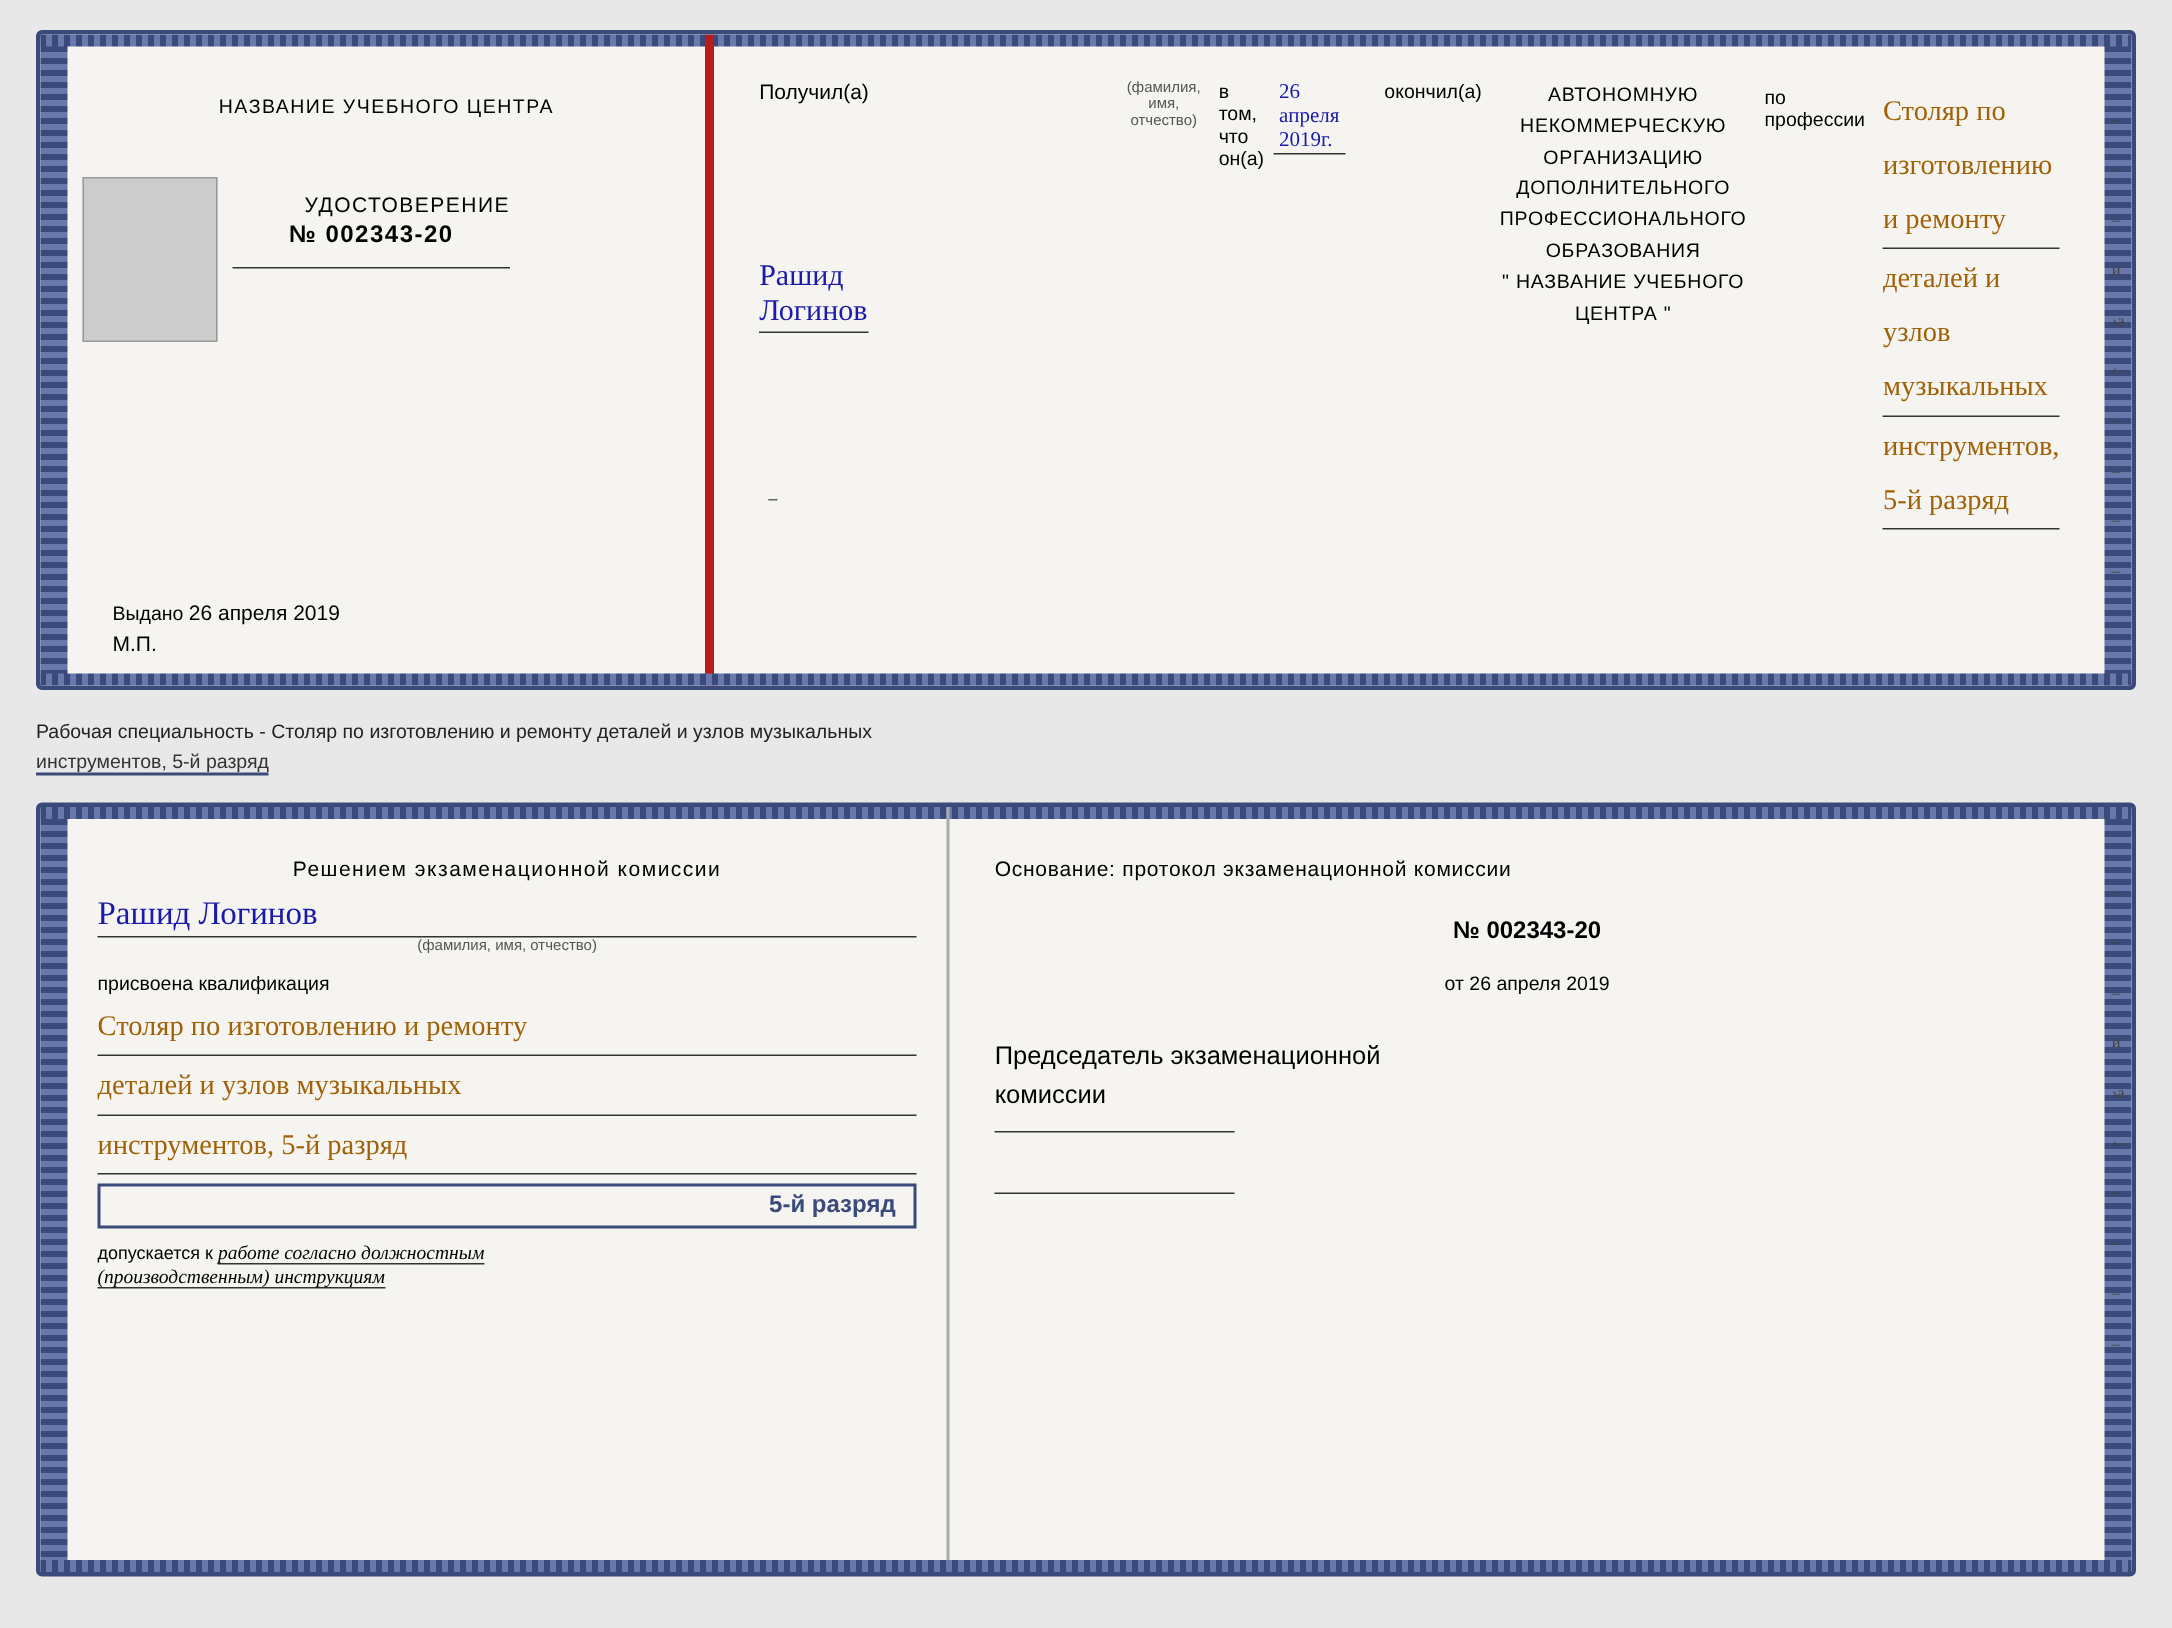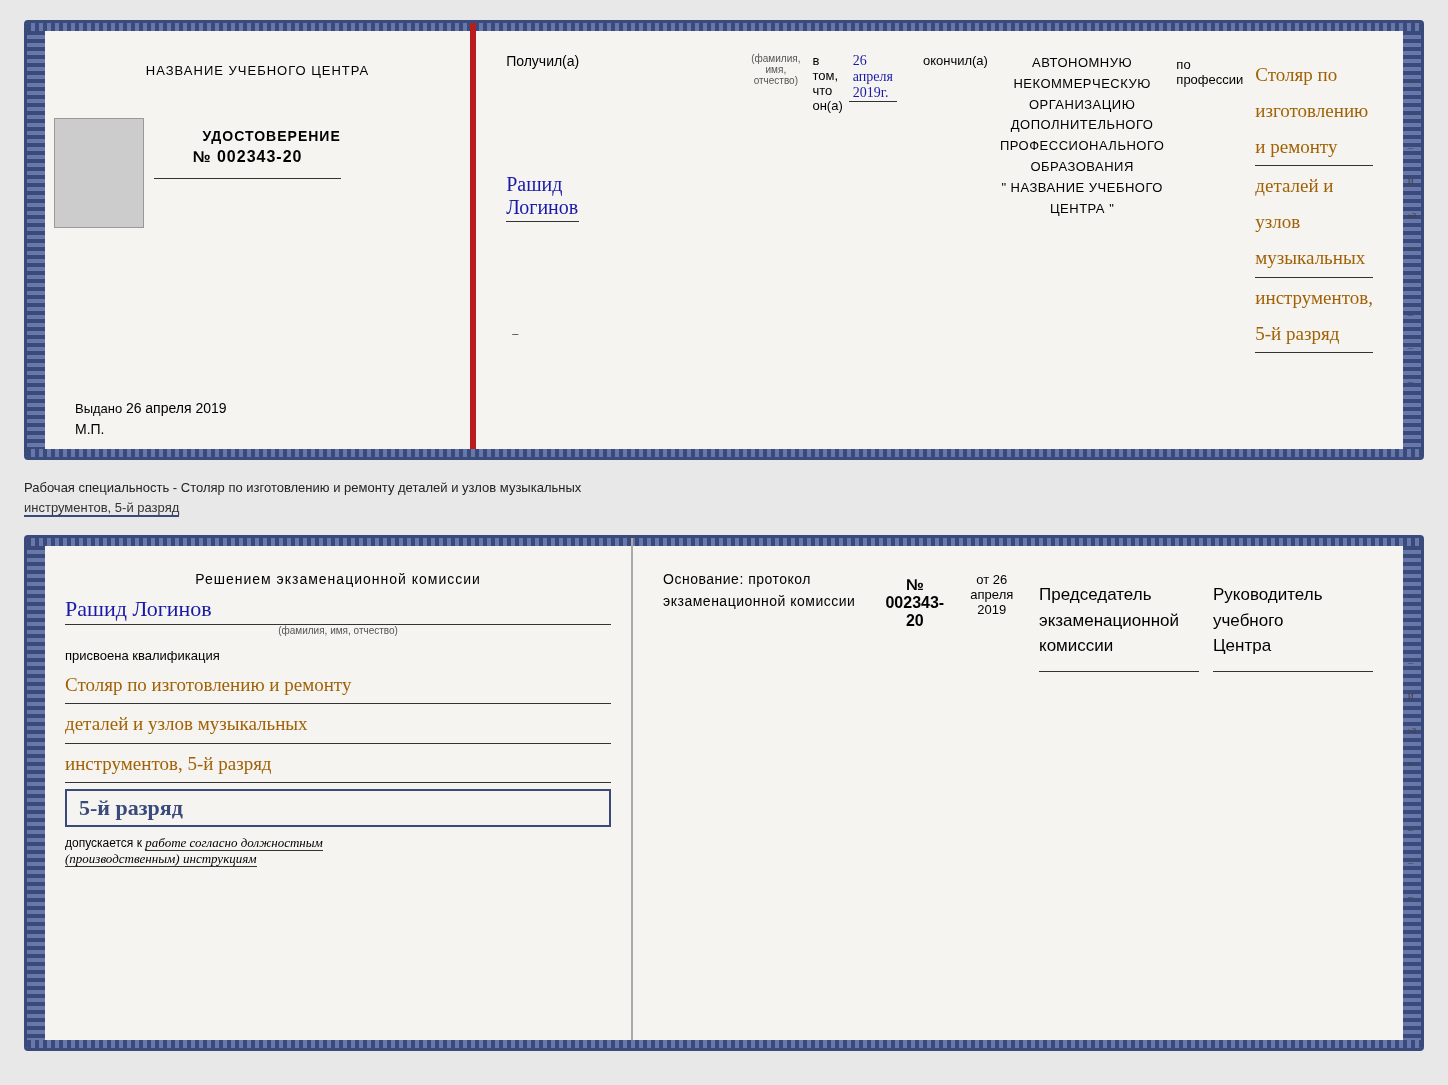--- a/index.html
+++ b/index.html
@@ -101,21 +101,21 @@
 
     .udost-block {
       margin-top: 30px;
       text-align: center;
     }
 
     .udost-block .udost-label {
       font-family: Arial, sans-serif;
       font-size: 14px;
       letter-spacing: 1px;
-      font-weight: bold;
+      font-weight: normal;
       display: block;
       margin-left: 48px;
     }
 
     .udost-block .udost-num {
       font-family: Arial, sans-serif;
       font-size: 16px;
       font-weight: bold;
       letter-spacing: 1px;
       display: block;
@@ -237,21 +237,21 @@
       display: flex;
       flex-direction: column;
       border-right: 2px solid #aaa;
       position: relative;
     }
 
     .bottom-right-panel {
       flex: 1.3;
       padding: 30px 30px 20px;
       display: flex;
-      flex-direction: row;
+      flex-direction: column;
       gap: 14px;
     }
 
     .decision-header {
       font-family: Arial, sans-serif;
       font-size: 14px;
       letter-spacing: 1px;
       text-align: center;
       line-height: 1.6;
     }
@@ -290,25 +290,25 @@
     }
 
     .razryad-box {
       border: 2px solid #3a4a7a;
       display: inline-block;
       padding: 4px 12px;
       margin-top: 4px;
     }
 
     .razryad-text {
-      font-family: Liberation Serif, serif;
-      font-size: 22px;
+      font-family: Liberation Sans, sans-serif;
+      font-size: 16px;
       font-weight: bold;
       color: #3a4a7a;
-      text-align: left;
+      text-align: right;
     }
 
     .dopusk-line {
       font-family: Arial, sans-serif;
       font-size: 12px;
       margin-top: 8px;
     }
 
     .dopusk-hw {
       font-family: 'Times New Roman', Times, serif;
@@ -507,24 +507,20 @@
 
       <div class="signature-block">
         <div class="sig-label">
           <span>Председатель экзаменационной</span><br>
           <span>комиссии</span>
         </div>
         <div class="sig-line"></div>
       </div>
 
       <div class="signature-block">
-        <div class="sig-label">
-          <span>Руководитель учебного</span><br>
-          <span>Центра</span>
-        </div>
         <div class="sig-line"></div>
       </div>
 
       <div class="right-dashes">
         <span class="deco-dash">–</span>
         <span class="deco-dash">–</span>
         <span class="deco-dash">–</span>
         <span class="deco-dash">и</span>
         <span class="deco-dash">›а</span>
         <span class="deco-dash">‹–</span>

